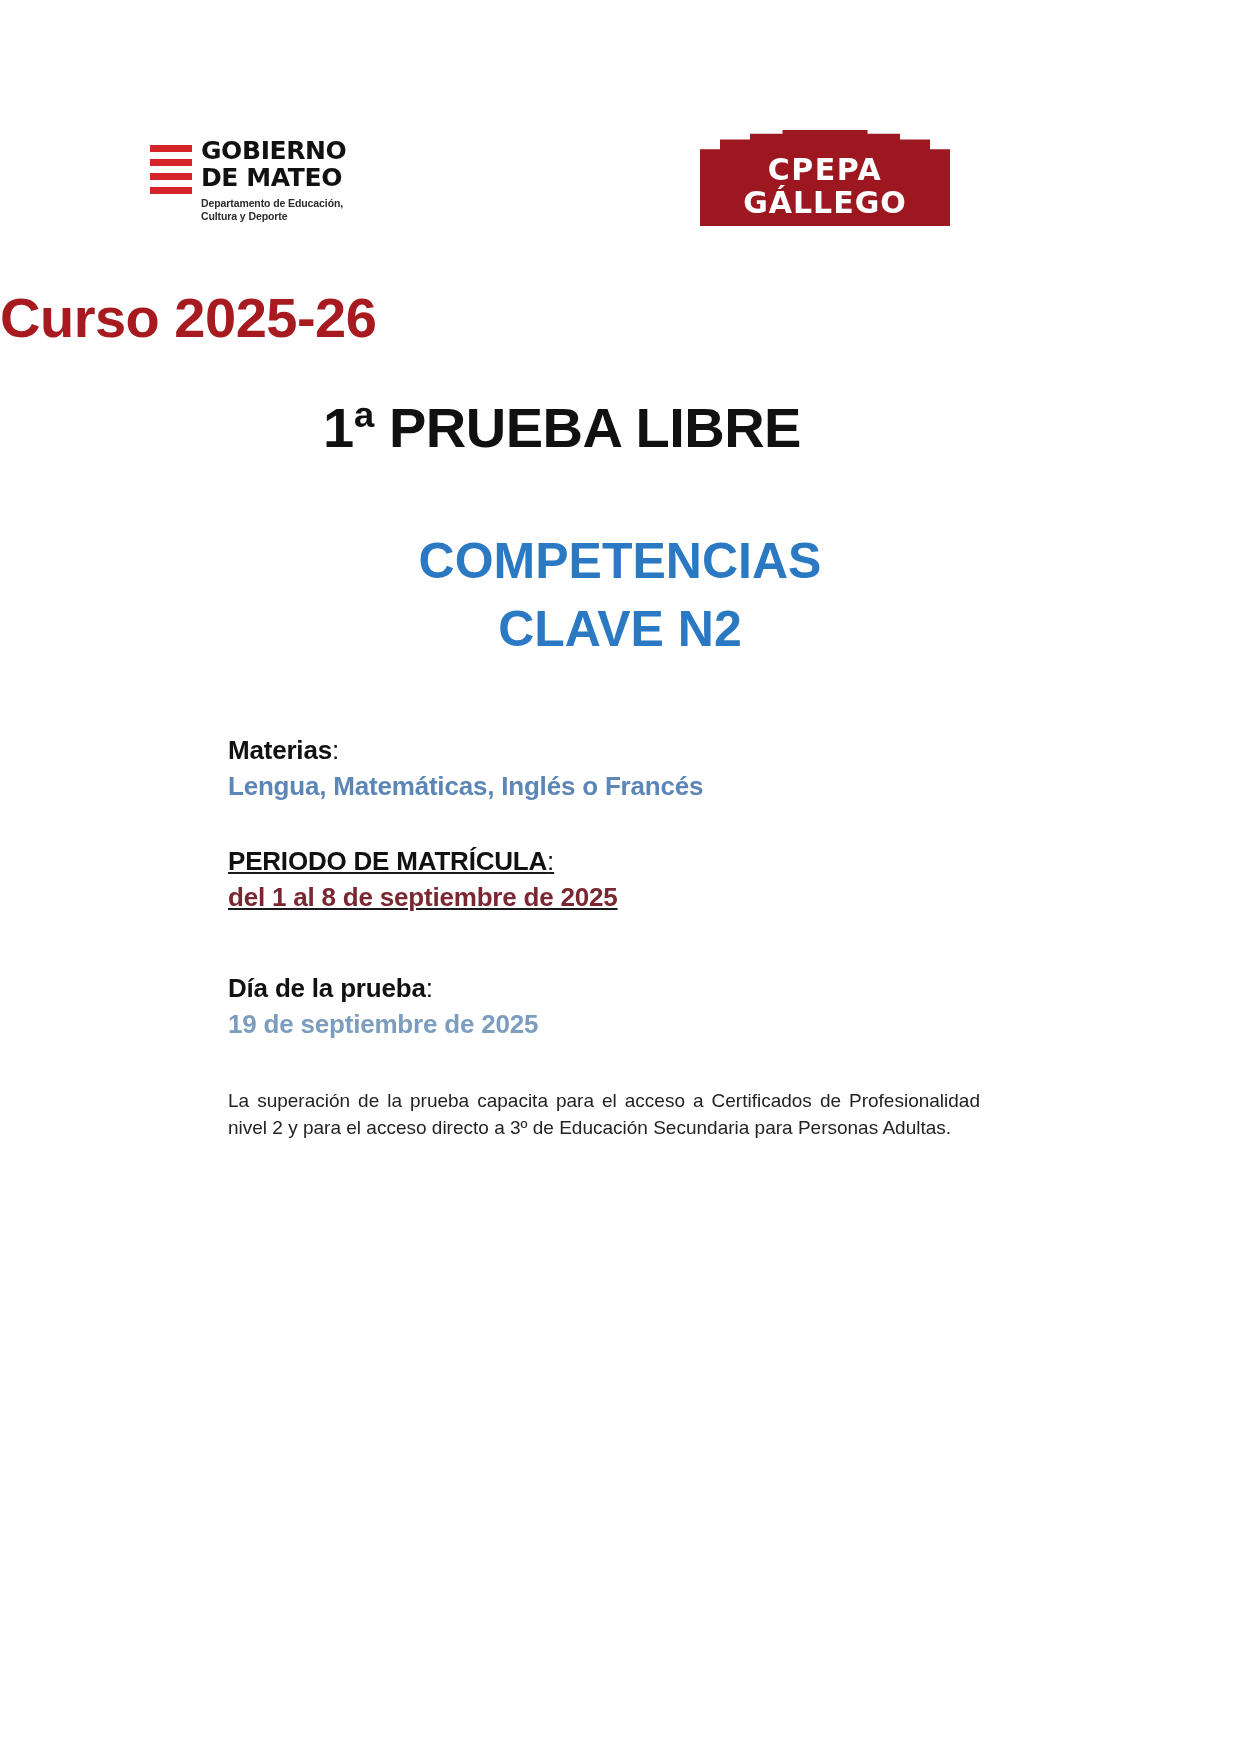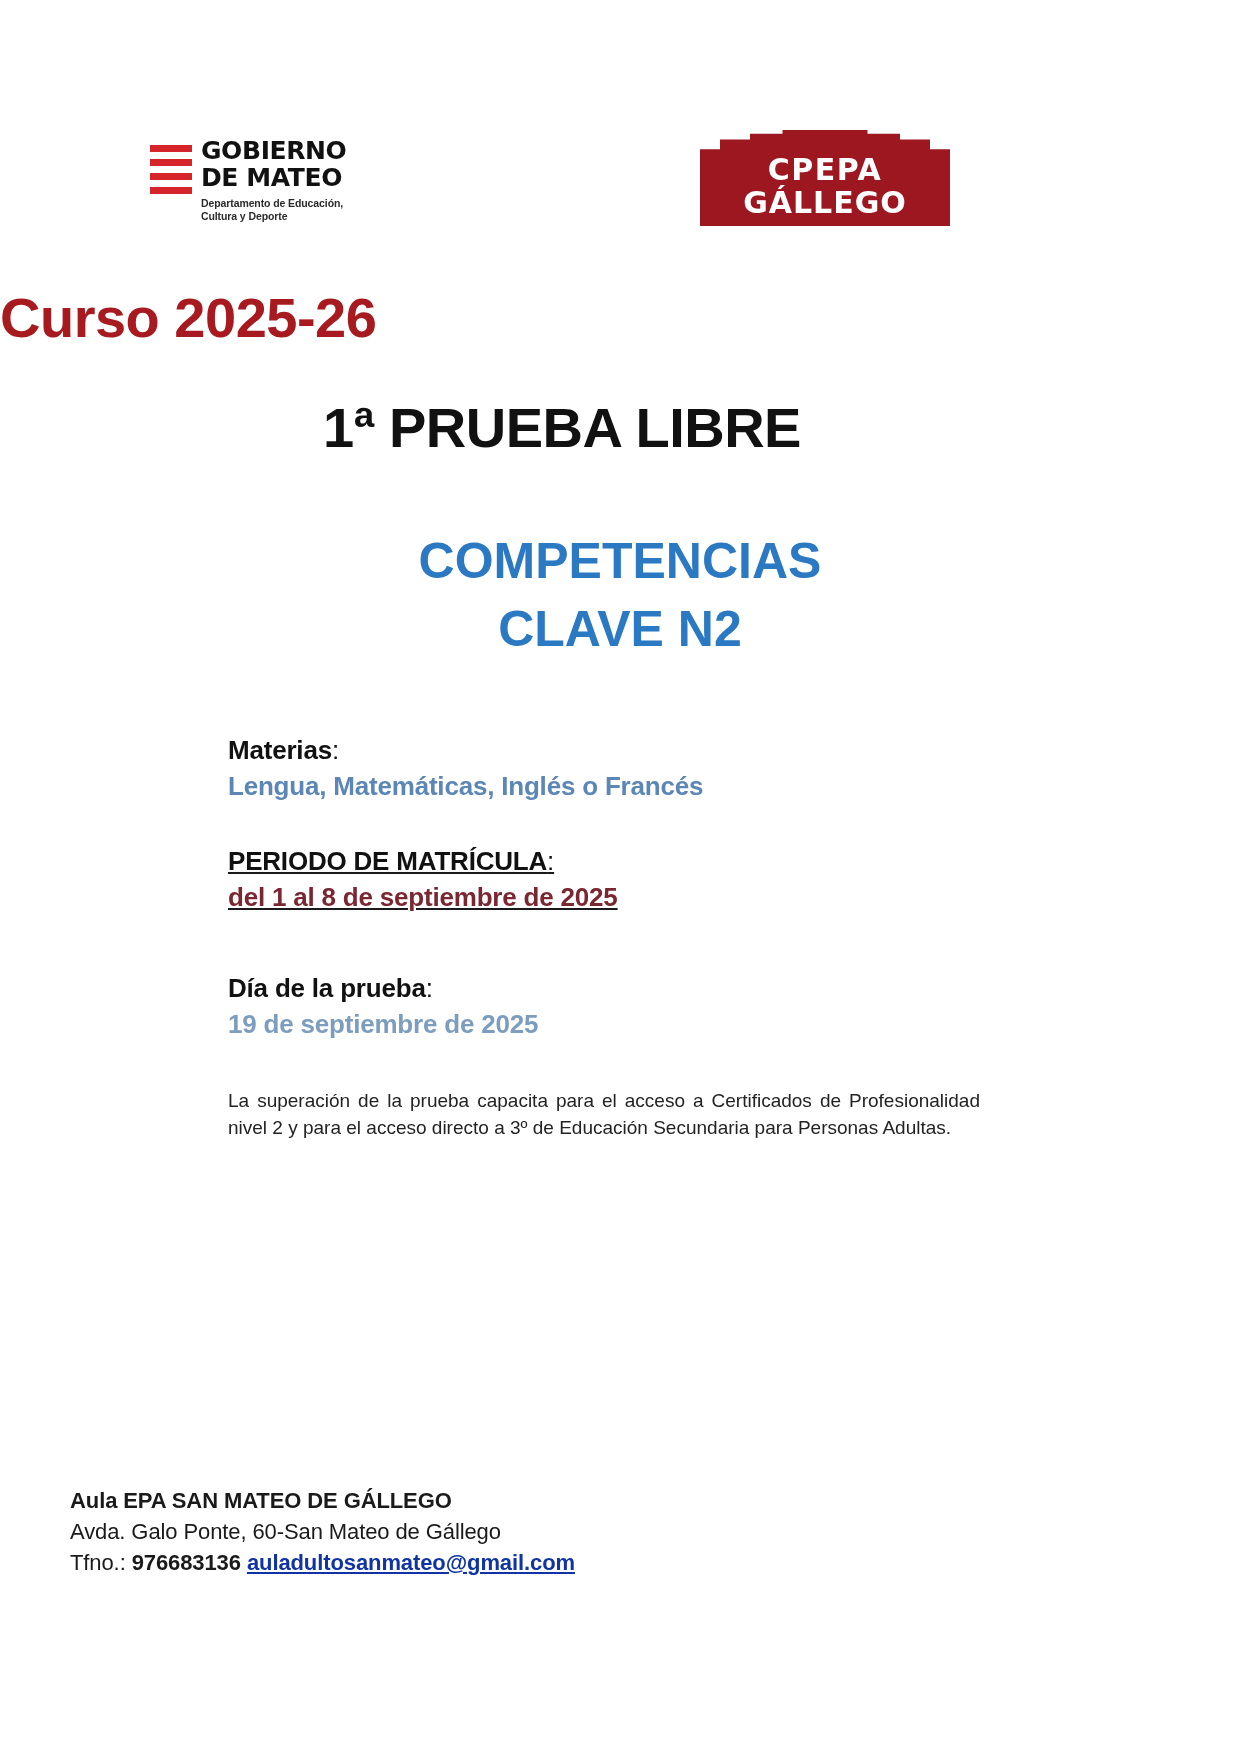--- a/index.html
+++ b/index.html
@@ -309,22 +309,14 @@
 
     <div class="field dia">
       <span class="lbl"><span>Día de la prueba</span><span class="colon">:</span></span>
       <span class="val lightblue">19 de septiembre de 2025</span>
     </div>
 
     <div class="paragraph">La superación de la prueba capacita para el acceso a Certificados de Profesionalidad nivel 2 y para el acceso directo a 3º de Educación Secundaria para Personas Adultas.</div>
 
   </div>
 
-  <div class="footer">
-    <div class="f1">Aula EPA SAN MATEO DE GÁLLEGO</div>
-    <div class="f2">Avda. Galo Ponte, 60-San Mateo de Gállego</div>
-    <div class="f3">
-      <span>Tfno.: </span><span class="tel">976683136</span>
-      <span class="mail">auladultosanmateo@gmail.com</span>
-    </div>
-  </div>
 
 </div>
 
 </body></html>

